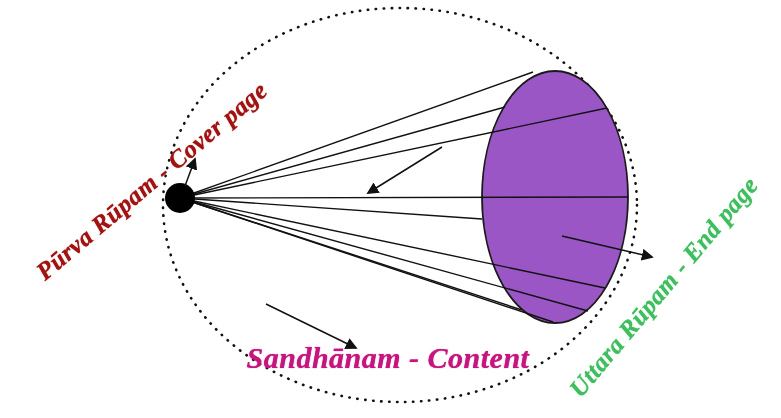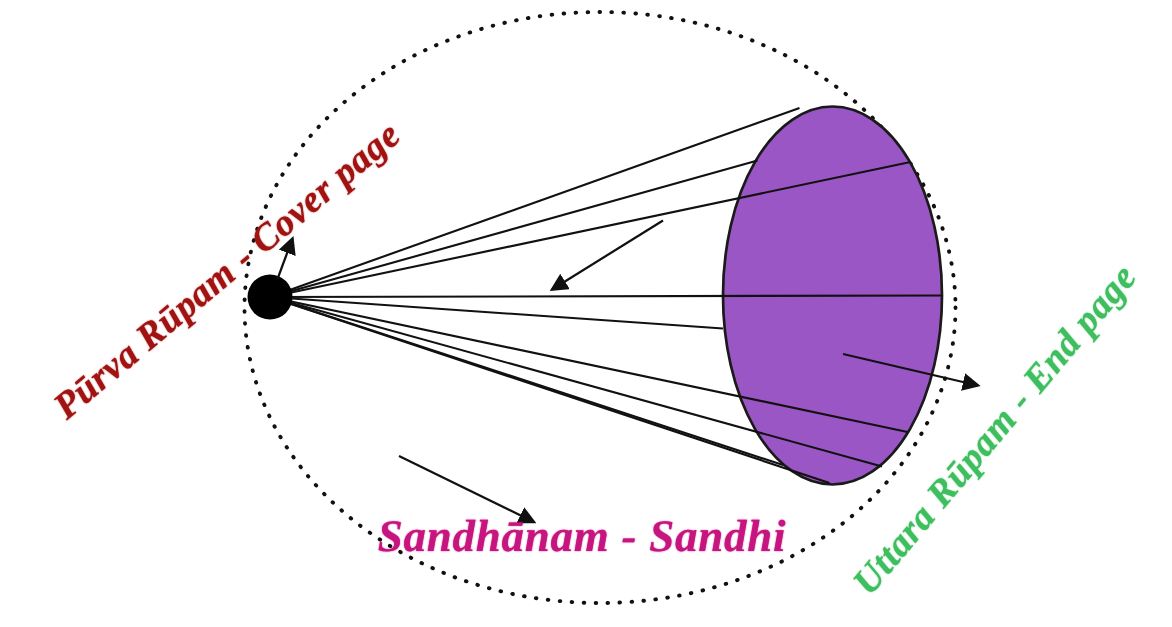--- a/index.html
+++ b/index.html
@@ -84,16 +84,16 @@
       <line x1="185" y1="186" x2="195" y2="159" marker-end="url(#arrowhead)"></line>
       <line x1="442" y1="147" x2="368" y2="193" marker-end="url(#arrowhead)"></line>
       <line x1="562" y1="236" x2="652" y2="257" marker-end="url(#arrowhead)"></line>
       <line x1="266" y1="304" x2="356" y2="348" marker-end="url(#arrowhead)"></line>
     </g>
   </svg>
 
   <div class="label label-purva">Pūrva Rūpam - Cover page</div>
 
 
-  <div class="label label-sandhanam">Sandhānam - Sandhi</div>
+  <div class="label label-sandhanam">Sandhānam - Content</div>
 
   <div class="label label-uttara">Uttara Rūpam - End page</div>
 </div>
 
 </body></html>

